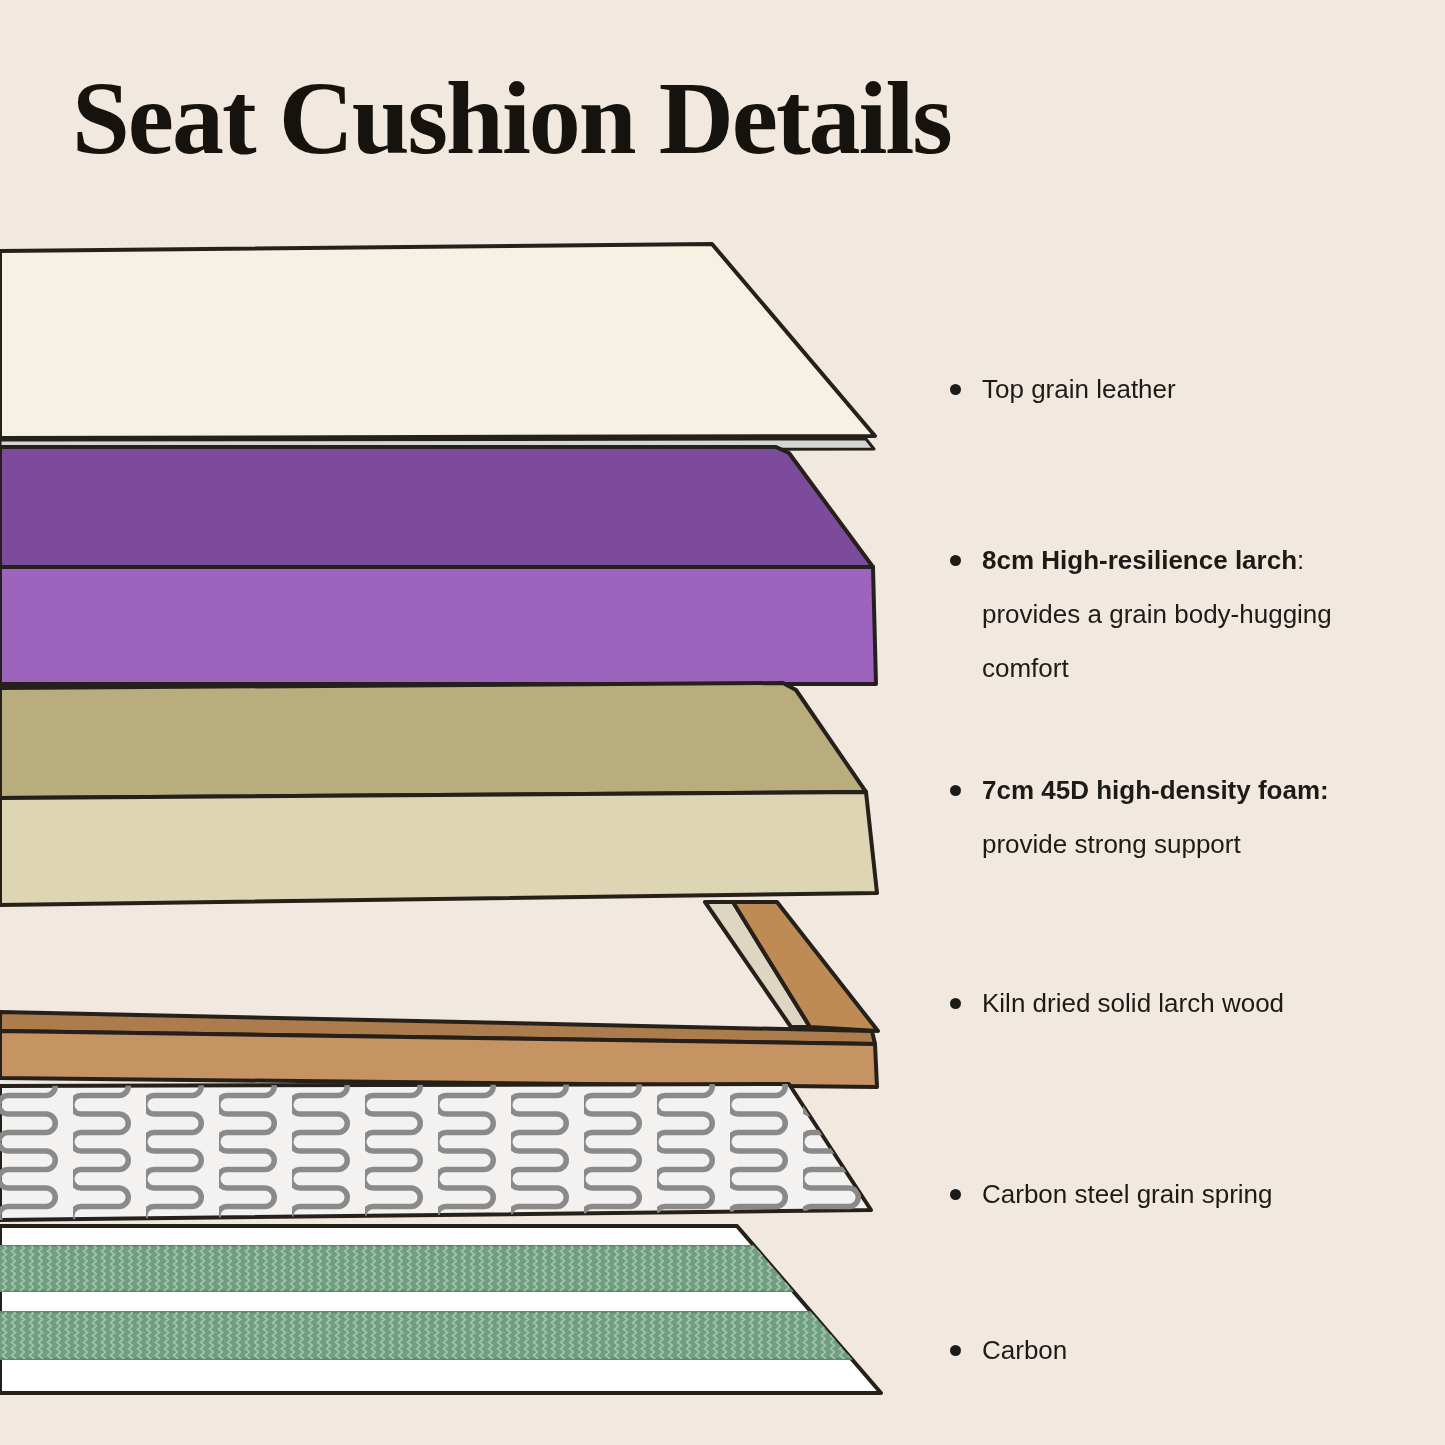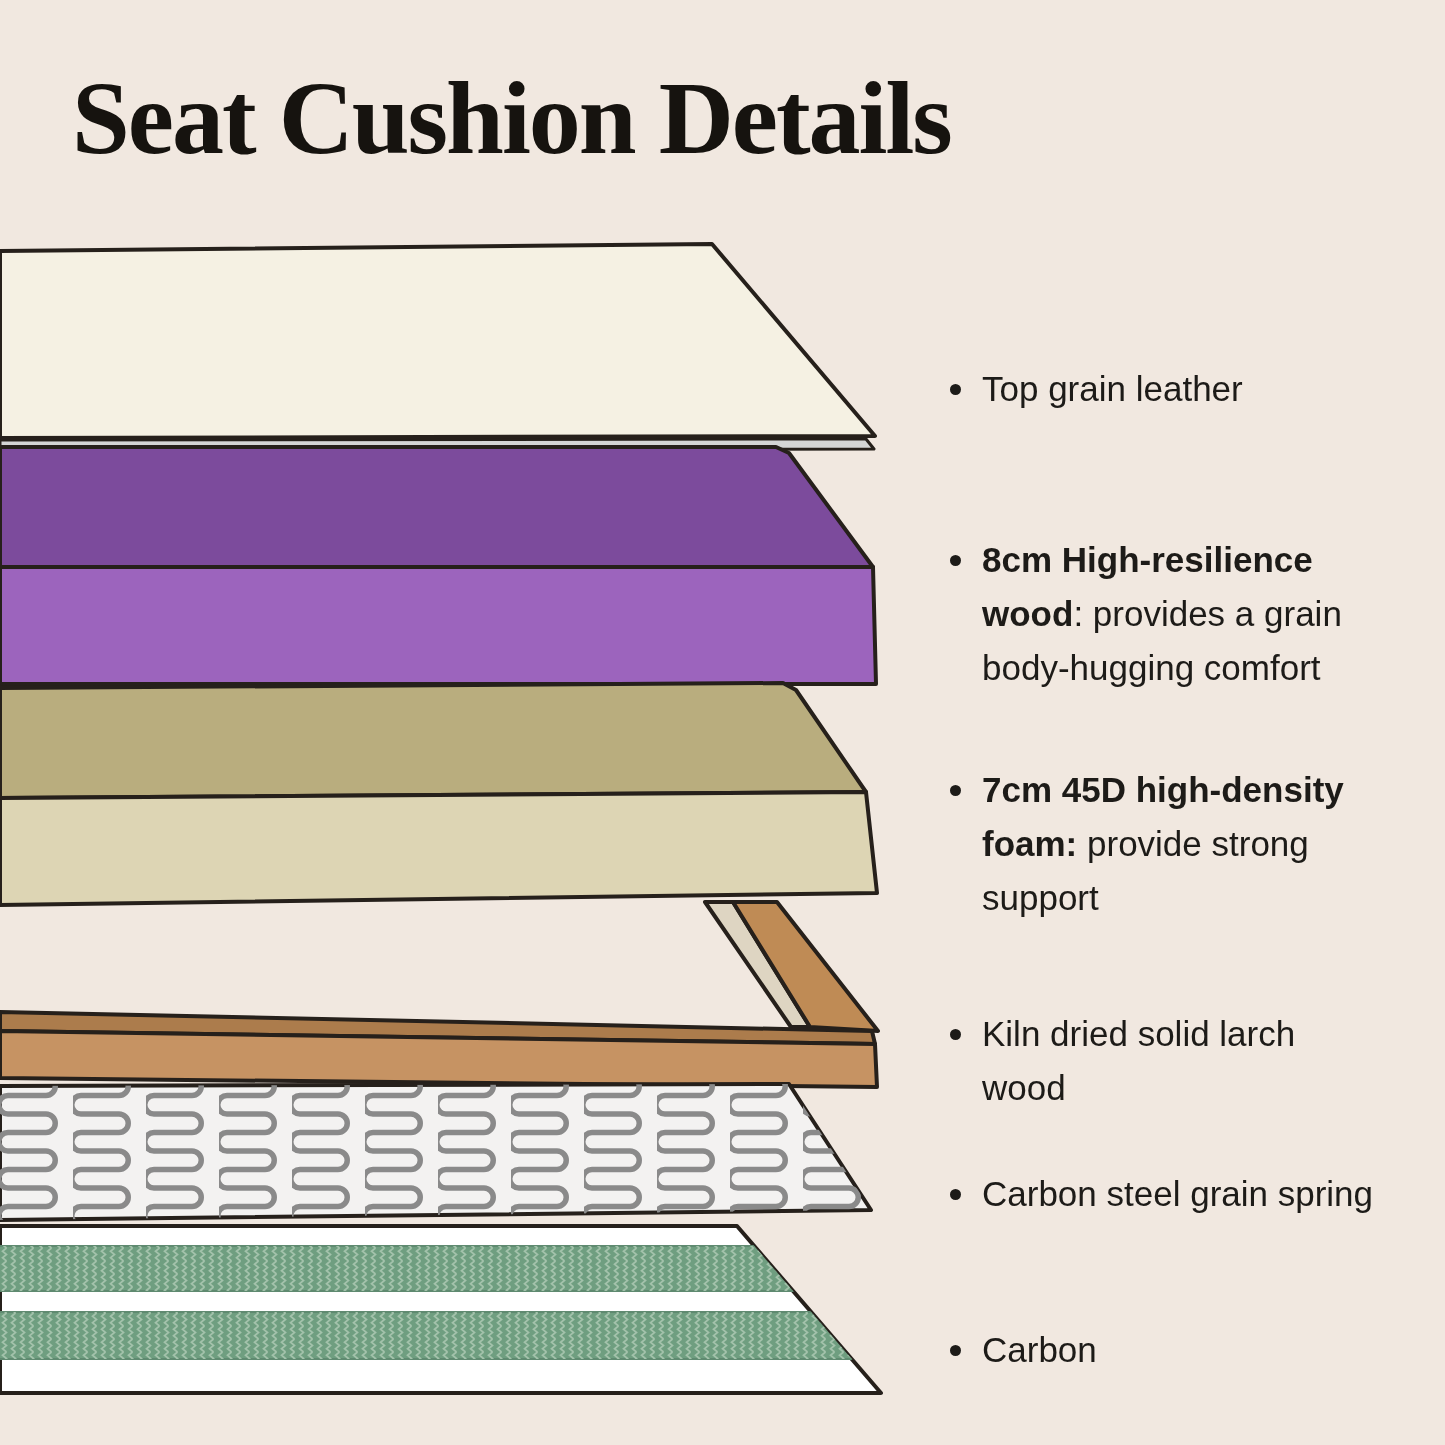--- a/index.html
+++ b/index.html
@@ -34,29 +34,29 @@
   .bullet .dot{
     flex:0 0 11px;
     width:11px;height:11px;
     border-radius:50%;
     background:#1d1b18;
     margin:22px 21px 0 0;
   }
   .bullet p{
     margin:0;
     width:400px;
-    font-size:35px;
+    font-size:26px;
     line-height:54px;
     color:#1d1b18;
   }
   .bullet strong{font-weight:700;}
   .b1{top:362px}
   .b2{top:533px}
   .b3{top:763px}
-  .b4{top:1007px}
+  .b4{top:976px}
   .b5{top:1167px}
   .b6{top:1323px}
 </style>
 </head>
 <body>
 
 <div class="canvas">
 
   <h1 class="page-title">Seat Cushion Details</h1>
 
@@ -100,21 +100,21 @@
     </g>
   </svg>
 
   <div class="bullet b1">
     <span class="dot"></span>
     <p><strong></strong><span>Top grain leather</span></p>
   </div>
 
   <div class="bullet b2">
     <span class="dot"></span>
-    <p><strong>8cm High-resilience wood</strong><span>: provides a grain body-hugging comfort</span></p>
+    <p><strong>8cm High-resilience larch</strong><span>: provides a grain body-hugging comfort</span></p>
   </div>
 
   <div class="bullet b3">
     <span class="dot"></span>
     <p><strong>7cm 45D high-density foam:</strong><span> provide strong support</span></p>
   </div>
 
   <div class="bullet b4">
     <span class="dot"></span>
     <p><strong></strong><span>Kiln dried solid larch wood</span></p>

